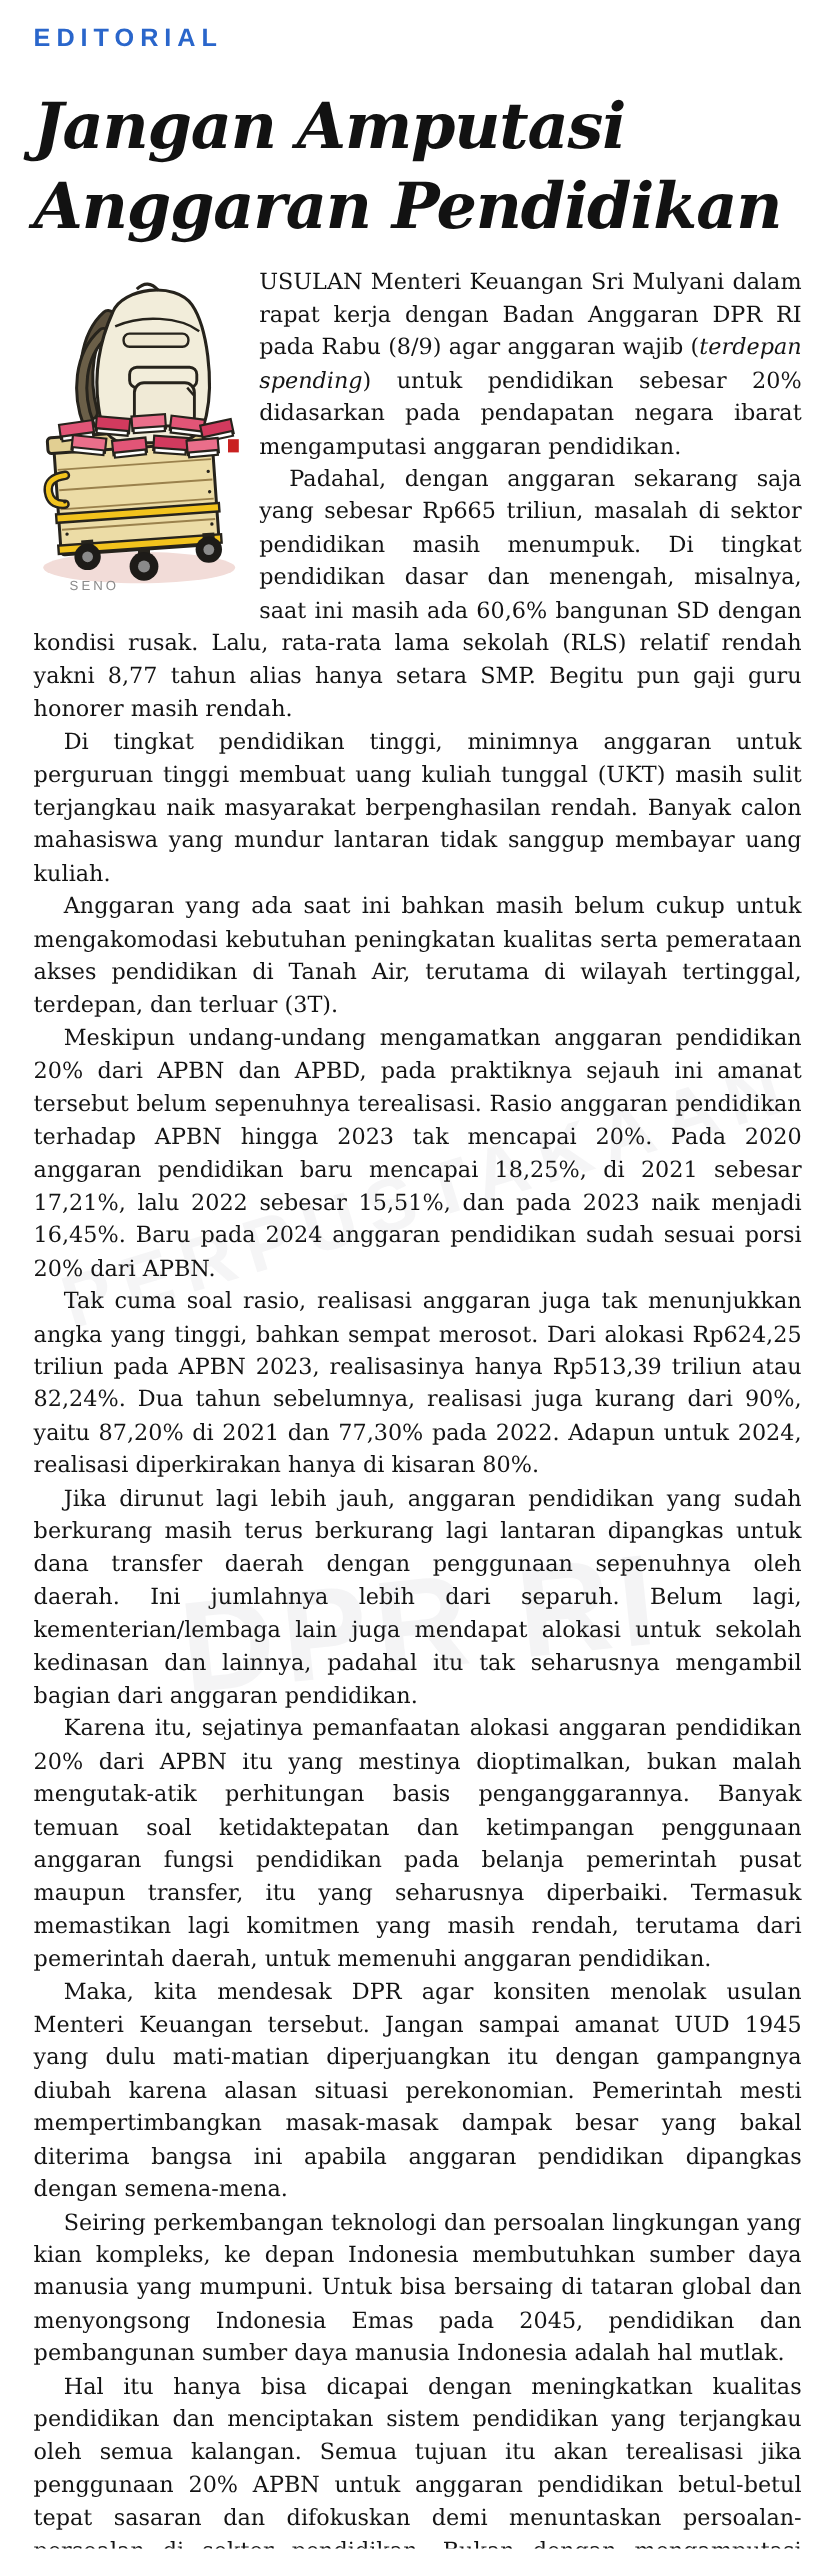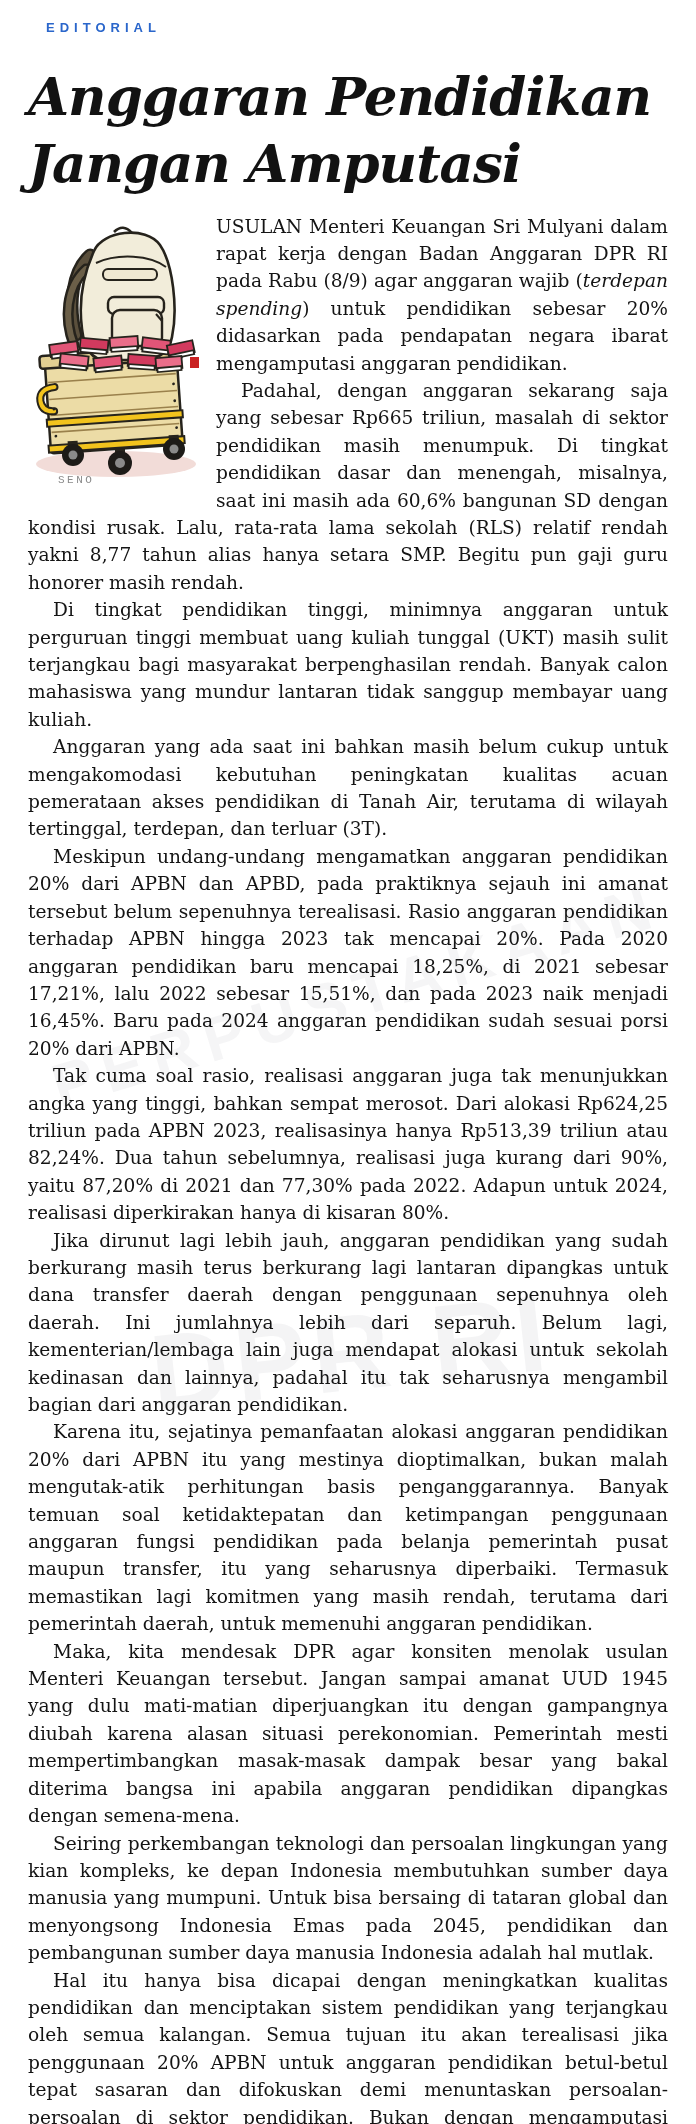--- a/index.html
+++ b/index.html
@@ -9,24 +9,24 @@
     height:2124px;
     background:#ffffff;
     overflow:hidden;
     font-family:"DejaVu Serif",serif;
     color:#141414;
   }
   .inner{padding:12px 28px 0 28px;position:relative;z-index:1;}
   .kicker{
     font-family:"Liberation Sans",sans-serif;
     font-weight:700;
-    font-size:13px;
+    font-size:21px;
     letter-spacing:5px;
     color:#2a66cb;
-    margin:8px 0 0 18px;
+    margin:8px 0 0 0;
   }
   h1.headline{
     font-family:"DejaVu Serif",serif;
     font-style:italic;
     font-weight:600;
     font-size:53px;
     line-height:1.26;
     letter-spacing:-1px;
     margin:28px 0 16px 0;
     color:#121212;
@@ -46,21 +46,21 @@
     height:278px;
     margin:4px 12px 0 0;
     padding:0;
     position:relative;
   }
   figure.illo svg{display:block;}
   figcaption.credit{
     position:absolute;
     left:30px;
     bottom:0px;
-    font-family:Liberation Mono, monospace;
+    font-family:Liberation Sans, sans-serif;
     font-size:11px;
     letter-spacing:2.5px;
     color:#8a8a8a;
   }
   .wm{
     position:absolute;
     z-index:0;
     font-family:"Liberation Sans",sans-serif;
     font-weight:700;
     pointer-events:none;
@@ -85,22 +85,22 @@
 
 <div class="page">
 
   <div class="wm wm1">PERPUSTAKAAN</div>
   <div class="wm wm2">DPR RI</div>
 
   <div class="inner">
     <div class="kicker">EDITORIAL</div>
 
     <h1 class="headline">
+      <span>Jangan Amputasi</span>
       <span>Anggaran Pendidikan</span>
-      <span>Jangan Amputasi</span>
     </h1>
 
     <article class="body-text">
 
       <figure class="illo">
         <svg width="176" height="266" viewBox="0 0 176 266" aria-hidden="true">
 
           <ellipse cx="88" cy="247" rx="80" ry="13" fill="#f2dcd8"></ellipse>
 
           <g transform="rotate(-4 86 190)">
@@ -188,22 +188,22 @@
             <circle cx="146" cy="232" r="11" fill="#1d1b18"></circle>
               <circle cx="146" cy="232" r="4.5" fill="#8a8a8a"></circle>
           </g>
         </svg>
         <figcaption class="credit">SENO</figcaption>
       </figure>
 
       <p class="first"><span>USULAN Menteri Keuangan Sri Mulyani dalam rapat kerja dengan Badan Anggaran DPR RI pada Rabu (8/9) agar anggaran wajib (</span><em>terdepan spending</em><span>) untuk pendidikan sebesar 20% didasarkan pada pendapatan negara ibarat mengamputasi anggaran pendidikan.</span></p>
 
       <p>Padahal, dengan anggaran sekarang saja yang sebesar Rp665 triliun, masalah di sektor pendidikan masih menumpuk. Di tingkat pendidikan dasar dan menengah, misalnya, saat ini masih ada 60,6% bangunan SD dengan kondisi rusak. Lalu, rata-rata lama sekolah (RLS) relatif rendah yakni 8,77 tahun alias hanya setara SMP. Begitu pun gaji guru honorer masih rendah.</p>
-      <p>Di tingkat pendidikan tinggi, minimnya anggaran untuk perguruan tinggi membuat uang kuliah tunggal (UKT) masih sulit terjangkau bagi masyarakat berpenghasilan rendah. Banyak calon mahasiswa yang mundur lantaran tidak sanggup membayar uang kuliah.</p>
-      <p>Anggaran yang ada saat ini bahkan masih belum cukup untuk mengakomodasi kebutuhan peningkatan kualitas acuan pemerataan akses pendidikan di Tanah Air, terutama di wilayah tertinggal, terdepan, dan terluar (3T).</p>
+      <p>Di tingkat pendidikan tinggi, minimnya anggaran untuk perguruan tinggi membuat uang kuliah tunggal (UKT) masih sulit terjangkau naik masyarakat berpenghasilan rendah. Banyak calon mahasiswa yang mundur lantaran tidak sanggup membayar uang kuliah.</p>
+      <p>Anggaran yang ada saat ini bahkan masih belum cukup untuk mengakomodasi kebutuhan peningkatan kualitas serta pemerataan akses pendidikan di Tanah Air, terutama di wilayah tertinggal, terdepan, dan terluar (3T).</p>
       <p>Meskipun undang-undang mengamatkan anggaran pendidikan 20% dari APBN dan APBD, pada praktiknya sejauh ini amanat tersebut belum sepenuhnya terealisasi. Rasio anggaran pendidikan terhadap APBN hingga 2023 tak mencapai 20%. Pada 2020 anggaran pendidikan baru mencapai 18,25%, di 2021 sebesar 17,21%, lalu 2022 sebesar 15,51%, dan pada 2023 naik menjadi 16,45%. Baru pada 2024 anggaran pendidikan sudah sesuai porsi 20% dari APBN.</p>
       <p>Tak cuma soal rasio, realisasi anggaran juga tak menunjukkan angka yang tinggi, bahkan sempat merosot. Dari alokasi Rp624,25 triliun pada APBN 2023, realisasinya hanya Rp513,39 triliun atau 82,24%. Dua tahun sebelumnya, realisasi juga kurang dari 90%, yaitu 87,20% di 2021 dan 77,30% pada 2022. Adapun untuk 2024, realisasi diperkirakan hanya di kisaran 80%.</p>
       <p>Jika dirunut lagi lebih jauh, anggaran pendidikan yang sudah berkurang masih terus berkurang lagi lantaran dipangkas untuk dana transfer daerah dengan penggunaan sepenuhnya oleh daerah. Ini jumlahnya lebih dari separuh. Belum lagi, kementerian/lembaga lain juga mendapat alokasi untuk sekolah kedinasan dan lainnya, padahal itu tak seharusnya mengambil bagian dari anggaran pendidikan.</p>
       <p>Karena itu, sejatinya pemanfaatan alokasi anggaran pendidikan 20% dari APBN itu yang mestinya dioptimalkan, bukan malah mengutak-atik perhitungan basis penganggarannya. Banyak temuan soal ketidaktepatan dan ketimpangan penggunaan anggaran fungsi pendidikan pada belanja pemerintah pusat maupun transfer, itu yang seharusnya diperbaiki. Termasuk memastikan lagi komitmen yang masih rendah, terutama dari pemerintah daerah, untuk memenuhi anggaran pendidikan.</p>
       <p>Maka, kita mendesak DPR agar konsiten menolak usulan Menteri Keuangan tersebut. Jangan sampai amanat UUD 1945 yang dulu mati-matian diperjuangkan itu dengan gampangnya diubah karena alasan situasi perekonomian. Pemerintah mesti mempertimbangkan masak-masak dampak besar yang bakal diterima bangsa ini apabila anggaran pendidikan dipangkas dengan semena-mena.</p>
       <p>Seiring perkembangan teknologi dan persoalan lingkungan yang kian kompleks, ke depan Indonesia membutuhkan sumber daya manusia yang mumpuni. Untuk bisa bersaing di tataran global dan menyongsong Indonesia Emas pada 2045, pendidikan dan pembangunan sumber daya manusia Indonesia adalah hal mutlak.</p>
       <p>Hal itu hanya bisa dicapai dengan meningkatkan kualitas pendidikan dan menciptakan sistem pendidikan yang terjangkau oleh semua kalangan. Semua tujuan itu akan terealisasi jika penggunaan 20% APBN untuk anggaran pendidikan betul-betul tepat sasaran dan difokuskan demi menuntaskan persoalan-persoalan di sektor pendidikan. Bukan dengan mengamputasi anggaran pendidikan.</p>
 
     </article>
   </div>

